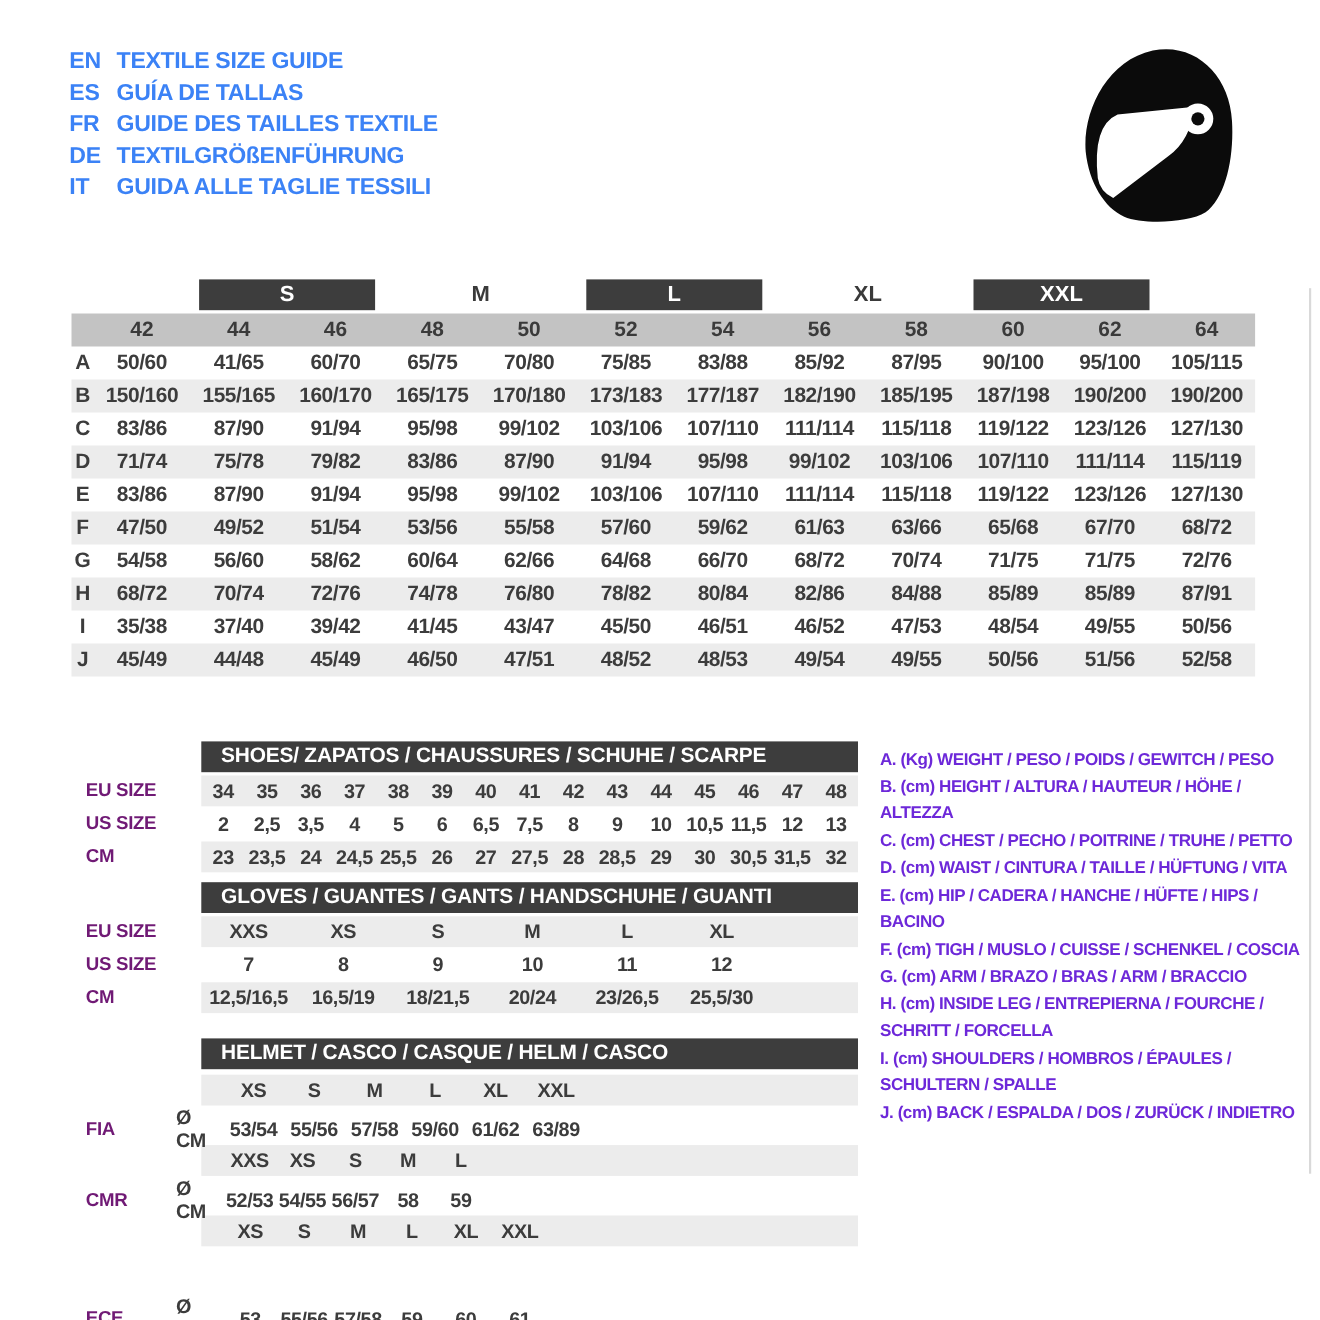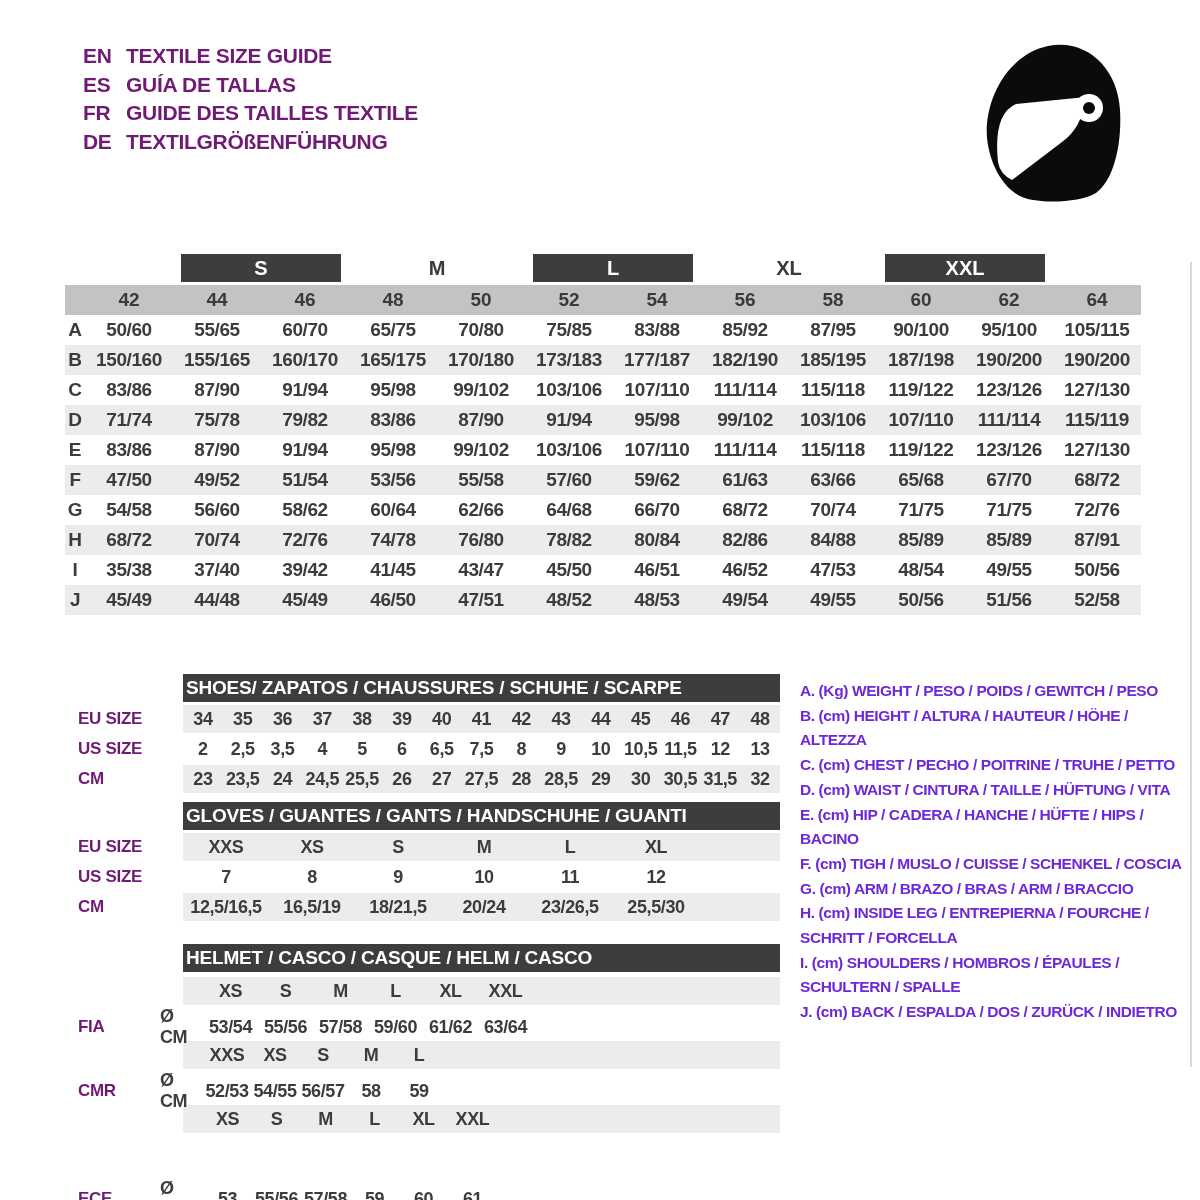--- a/index.html
+++ b/index.html
@@ -3,21 +3,21 @@
 <meta charset="utf-8">
 <style>
   html,body{margin:0;padding:0;}
   body{
     width:1200px;height:1200px;position:relative;overflow:hidden;
     background:#ffffff;color:#3c3c3c;
     font-family:"Liberation Sans", sans-serif;font-weight:bold;
   }
 
   
-  #langs{position:absolute;left:83px;top:42px;color:#701a75;font-size:21px;letter-spacing:-0.3px;}
+  #langs{position:absolute;left:63px;top:42px;color:#3b82f6;font-size:21px;letter-spacing:-0.3px;}
   .lang-row{display:flex;height:28.5px;align-items:center;}
   .lang-code{width:43px;}
 
   
   #helmet-icon{position:absolute;left:982px;top:40px;}
 
   
   #size-table{position:absolute;left:65px;top:253px;width:1076px;}
   .st-grid{display:grid;grid-template-columns:20px repeat(12,88px);}
   #group-row{height:31px;}
@@ -29,21 +29,21 @@
   .size-row.stripe{background:#ececec;}
   .cell{display:flex;align-items:center;justify-content:center;font-size:19px;letter-spacing:-0.4px;}
   .row-label{font-size:19px;}
 
   
   .section{position:absolute;left:78px;width:702px;}
   #shoes-section{top:674px;}
   #gloves-section{top:802px;}
   #helmet-section{top:944px;}
   .bar{margin-left:105px;height:28px;background:#3d3d3d;color:#ffffff;display:flex;align-items:center;
-       padding-left:3px;font-size:19px;letter-spacing:-0.2px;box-sizing:border-box;}
+       padding-left:18px;font-size:19px;letter-spacing:-0.2px;box-sizing:border-box;}
   .brow{position:relative;height:30px;display:grid;align-items:center;}
   .brow .bg{position:absolute;left:105px;right:0;top:1px;bottom:1px;background:#ececec;z-index:0;}
   .brow > .cell, .brow > .slabel{position:relative;z-index:1;}
   .slabel{display:flex;align-items:center;font-size:17px;letter-spacing:-0.3px;color:#701a75;}
   .shoes-grid{grid-template-columns:105px repeat(15,39.8px);}
   .gloves-grid{grid-template-columns:105px repeat(6,86px);}
   .fia-grid{grid-template-columns:82px 43px repeat(6,55px);}
   .cmr-grid{grid-template-columns:82px 43px repeat(5,48px);}
   .ece-grid{grid-template-columns:82px 43px repeat(6,49px);margin-top:44px;}
   .bcell{font-size:18px;}
@@ -70,20 +70,24 @@
       <div class="lang-code">ES</div>
       <div class="lang-text">GUÍA DE TALLAS</div>
     </div>
     <div class="lang-row">
       <div class="lang-code">FR</div>
       <div class="lang-text">GUIDE DES TAILLES TEXTILE</div>
     </div>
     <div class="lang-row">
       <div class="lang-code">DE</div>
       <div class="lang-text">TEXTILGRÖßENFÜHRUNG</div>
+    </div>
+    <div class="lang-row">
+      <div class="lang-code">IT</div>
+      <div class="lang-text">GUIDA ALLE TAGLIE TESSILI</div>
     </div>
   </div>
 
 <svg id="helmet-icon" width="152" height="168" viewBox="0 0 152 168">
   <path fill="#0b0b0b" d="M 66 6 C 104 -2 136 28 138 70 C 140 104 132 140 114 153 C 98 163 56 164 40 157 C 22 149 8 126 5 98 C 2 62 24 15 66 6 Z"></path>
   <path fill="#ffffff" d="M 16 122 Q 11 74 34 64 L 104 57 Q 100 88 80 102 L 30 140 Q 18 134 16 122 Z"></path>
   <circle cx="107" cy="68" r="14" fill="#ffffff"></circle>
   <circle cx="107" cy="68" r="6" fill="#0b0b0b"></circle>
 </svg>
 
@@ -107,21 +111,21 @@
       <div class="num-cell">56</div>
       <div class="num-cell">58</div>
       <div class="num-cell">60</div>
       <div class="num-cell">62</div>
       <div class="num-cell">64</div>
     </div>
   <div id="size-rows">
       <div class="st-grid size-row">
         <div class="cell row-label">A</div>
         <div class="cell">50/60</div>
-        <div class="cell">55/65</div>
+        <div class="cell">41/65</div>
         <div class="cell">60/70</div>
         <div class="cell">65/75</div>
         <div class="cell">70/80</div>
         <div class="cell">75/85</div>
         <div class="cell">83/88</div>
         <div class="cell">85/92</div>
         <div class="cell">87/95</div>
         <div class="cell">90/100</div>
         <div class="cell">95/100</div>
         <div class="cell">105/115</div>
@@ -382,21 +386,21 @@
         <div class="cell bcell">XXL</div>
       </div>
       <div class="brow fia-grid">
         <div class="slabel">FIA</div>
         <div class="cell bcell">Ø CM</div>
         <div class="cell bcell">53/54</div>
         <div class="cell bcell">55/56</div>
         <div class="cell bcell">57/58</div>
         <div class="cell bcell">59/60</div>
         <div class="cell bcell">61/62</div>
-        <div class="cell bcell">63/64</div>
+        <div class="cell bcell">63/89</div>
       </div>
       <div class="brow hm-sizes cmr-grid">
         <div class="bg"></div>
         <div class="slabel"></div>
         <div class="cell bcell"></div>
         <div class="cell bcell">XXS</div>
         <div class="cell bcell">XS</div>
         <div class="cell bcell">S</div>
         <div class="cell bcell">M</div>
         <div class="cell bcell">L</div>

